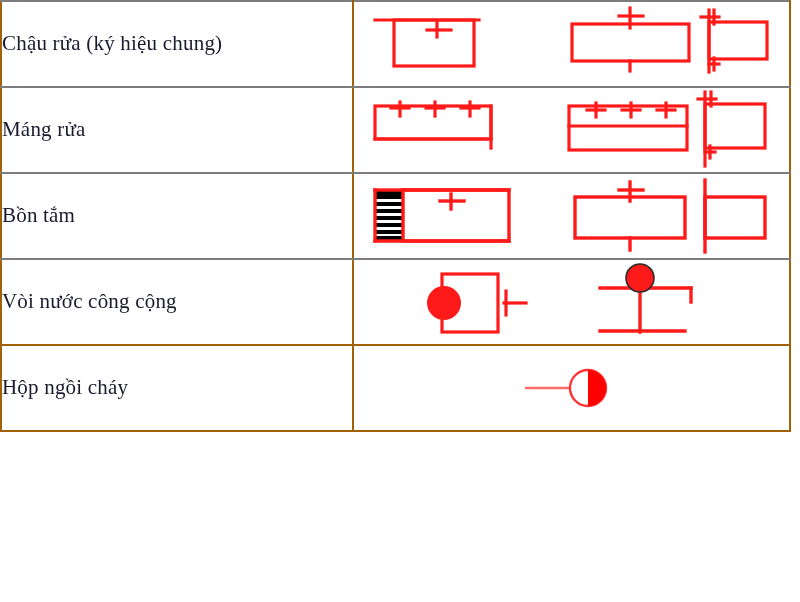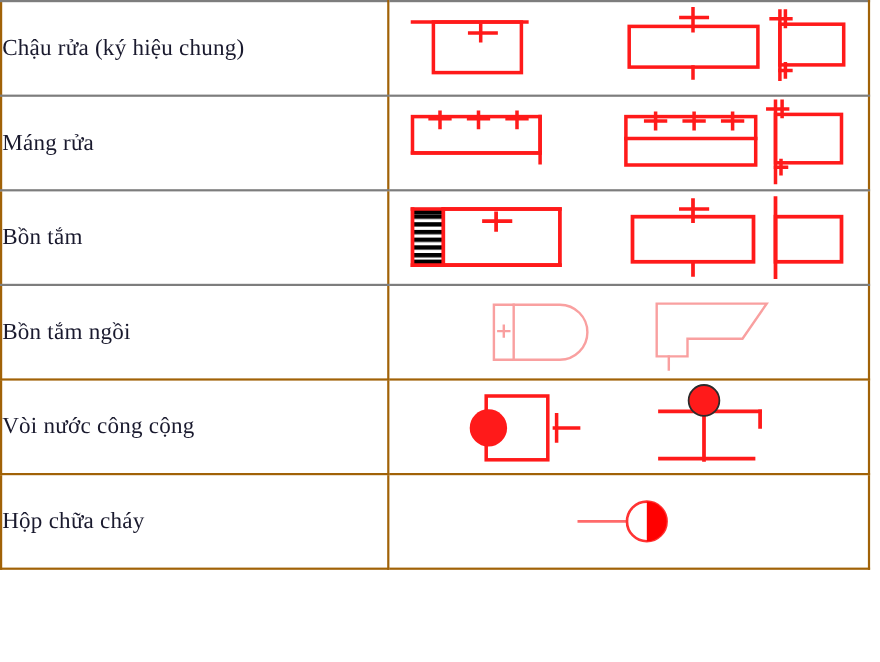--- a/index.html
+++ b/index.html
@@ -158,37 +158,20 @@
               <line x1="262" y1="16" x2="286" y2="16"></line>
               <line x1="273" y1="64" x2="273" y2="76"></line>
 
               <line x1="348" y1="6" x2="348" y2="78"></line>
               <rect x="348" y="23" width="60" height="41"></rect>
             </g>
           </svg>
         </td>
       </tr>
 
-      <tr class="row-4">
-        <td class="label-cell">Bồn tắm ngồi</td>
-        <td class="symbol-cell">
-          <svg width="430" height="84" viewBox="0 0 430 84">
-            <g stroke="#F9A0A0" stroke-width="2.2" fill="none" stroke-linecap="square">
-
-              <path d="M 92 17 L 152 17 A 25 25 0 0 1 152 67 L 92 67 Z"></path>
-              <line x1="110" y1="17" x2="110" y2="67"></line>
-              <line x1="96" y1="41" x2="106" y2="41"></line>
-              <line x1="101" y1="36" x2="101" y2="46"></line>
-
-              <path d="M 240 16 L 340 16 L 318 48 L 268 48 L 268 64 L 240 64 Z"></path>
-              <line x1="251" y1="64" x2="251" y2="76"></line>
-            </g>
-          </svg>
-        </td>
-      </tr>
 
 
       <tr class="row-6">
         <td class="label-cell">Vòi nước công cộng</td>
         <td class="symbol-cell">
           <svg width="430" height="84" viewBox="0 0 430 84">
             <g stroke="#FF1A1A" stroke-width="3.2" fill="none" stroke-linecap="square">
 
               <rect x="85" y="14" width="56" height="58"></rect>
               <line x1="147" y1="43" x2="169" y2="43"></line>
@@ -201,21 +184,21 @@
               <line x1="243" y1="28" x2="334" y2="28"></line>
               <line x1="334" y1="28" x2="334" y2="42"></line>
               <line x1="243" y1="71" x2="328" y2="71"></line>
             </g>
             <circle cx="283" cy="18" r="14" fill="#FF1A1A" stroke="#2b2b2b" stroke-width="1.6"></circle>
           </svg>
         </td>
       </tr>
 
       <tr class="row-7">
-        <td class="label-cell">Hộp chữa cháy</td>
+        <td class="label-cell">Hộp ngồi cháy</td>
         <td class="symbol-cell">
           <svg width="430" height="84" viewBox="0 0 430 84">
             <line x1="168" y1="42" x2="213" y2="42" stroke="#FF6A6A" stroke-width="2.4"></line>
             <circle cx="231" cy="42" r="18" fill="none" stroke="#FF3333" stroke-width="2.4"></circle>
             <path d="M 231 24 A 18 18 0 0 1 231 60 Z" fill="#FF0000" stroke="none"></path>
           </svg>
         </td>
       </tr>
 
     </tbody>

